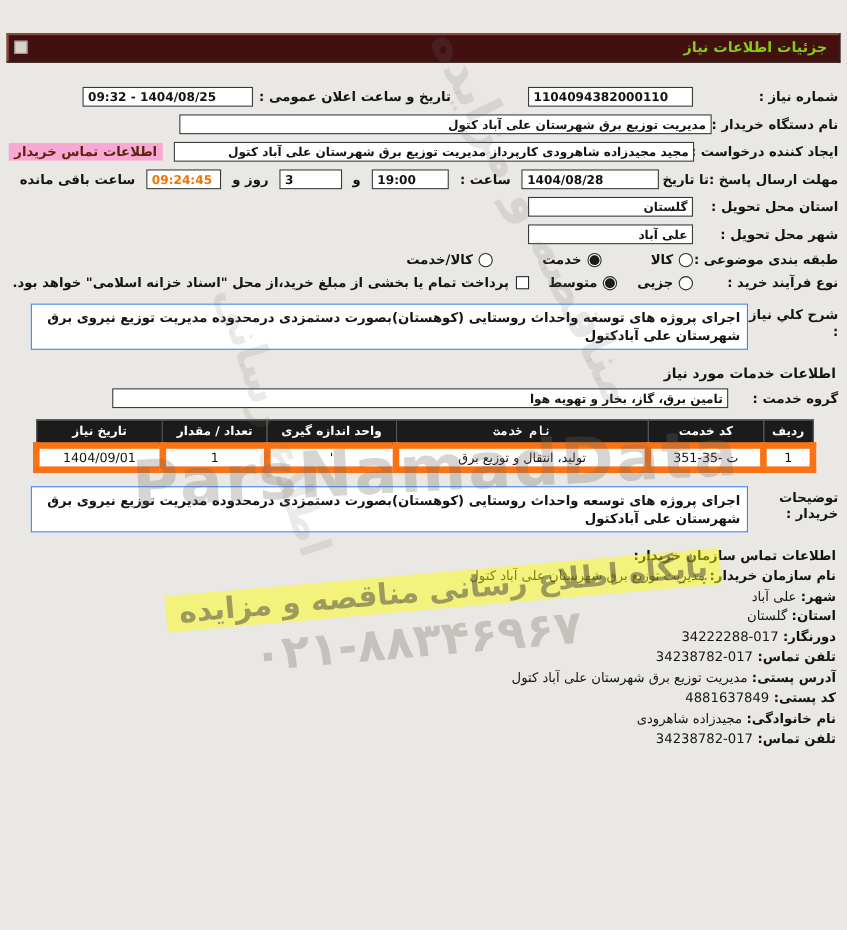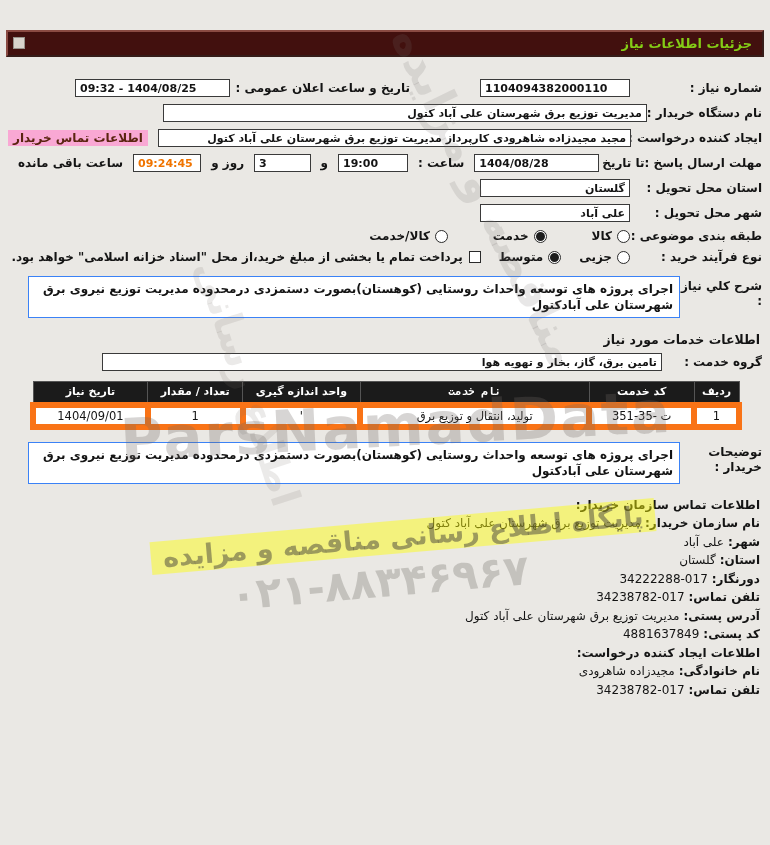--- a/index.html
+++ b/index.html
@@ -268,21 +268,20 @@
   </div>
   <div class="cline">
     <b>تلفن تماس:</b><span>017-34238782</span>
   </div>
   <div class="cline">
     <b>آدرس پستی:</b><span>مدیریت توزیع برق شهرستان علی آباد کتول</span>
   </div>
   <div class="cline">
     <b>کد پستی:</b><span>4881637849</span>
   </div>
-  <div class="cheading">اطلاعات ایجاد کننده درخواست:</div>
   <div class="cline">
     <b>نام خانوادگی:</b><span>مجیدزاده شاهرودی</span>
   </div>
   <div class="cline">
     <b>تلفن تماس:</b><span>017-34238782</span>
   </div>
 </div>
 
 <div class="wm">
   <div class="wm-side1">مناقصه و مزایده</div>

